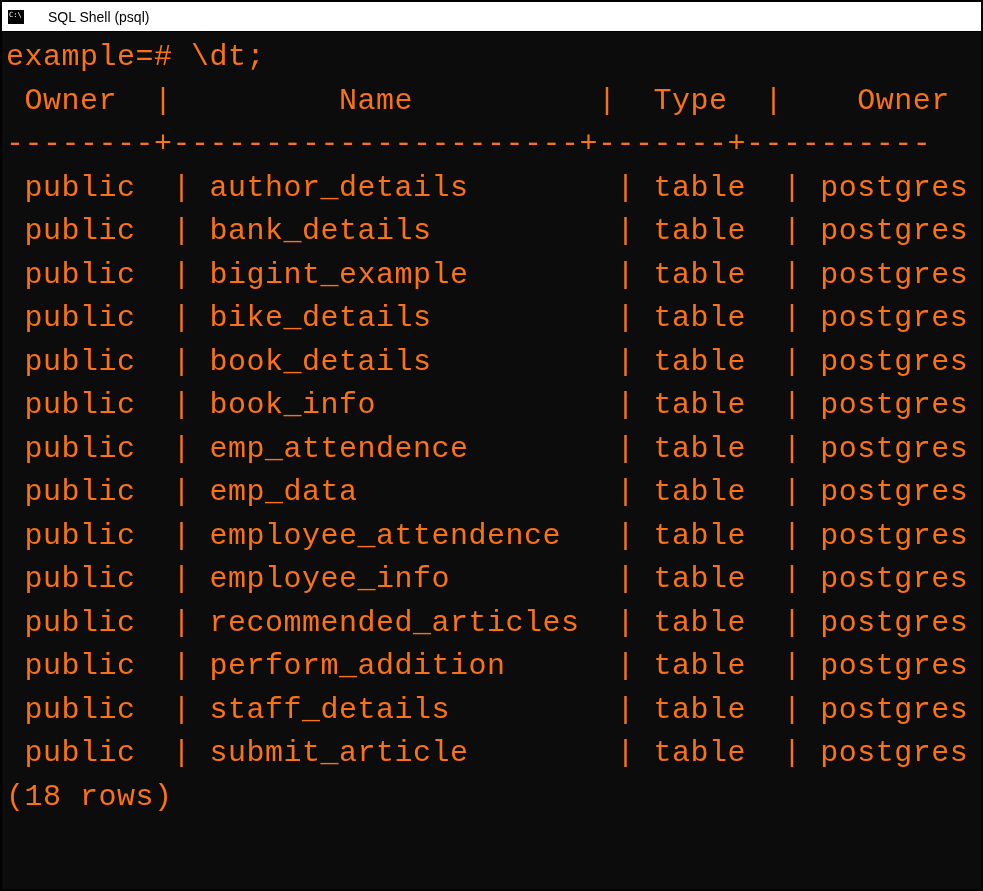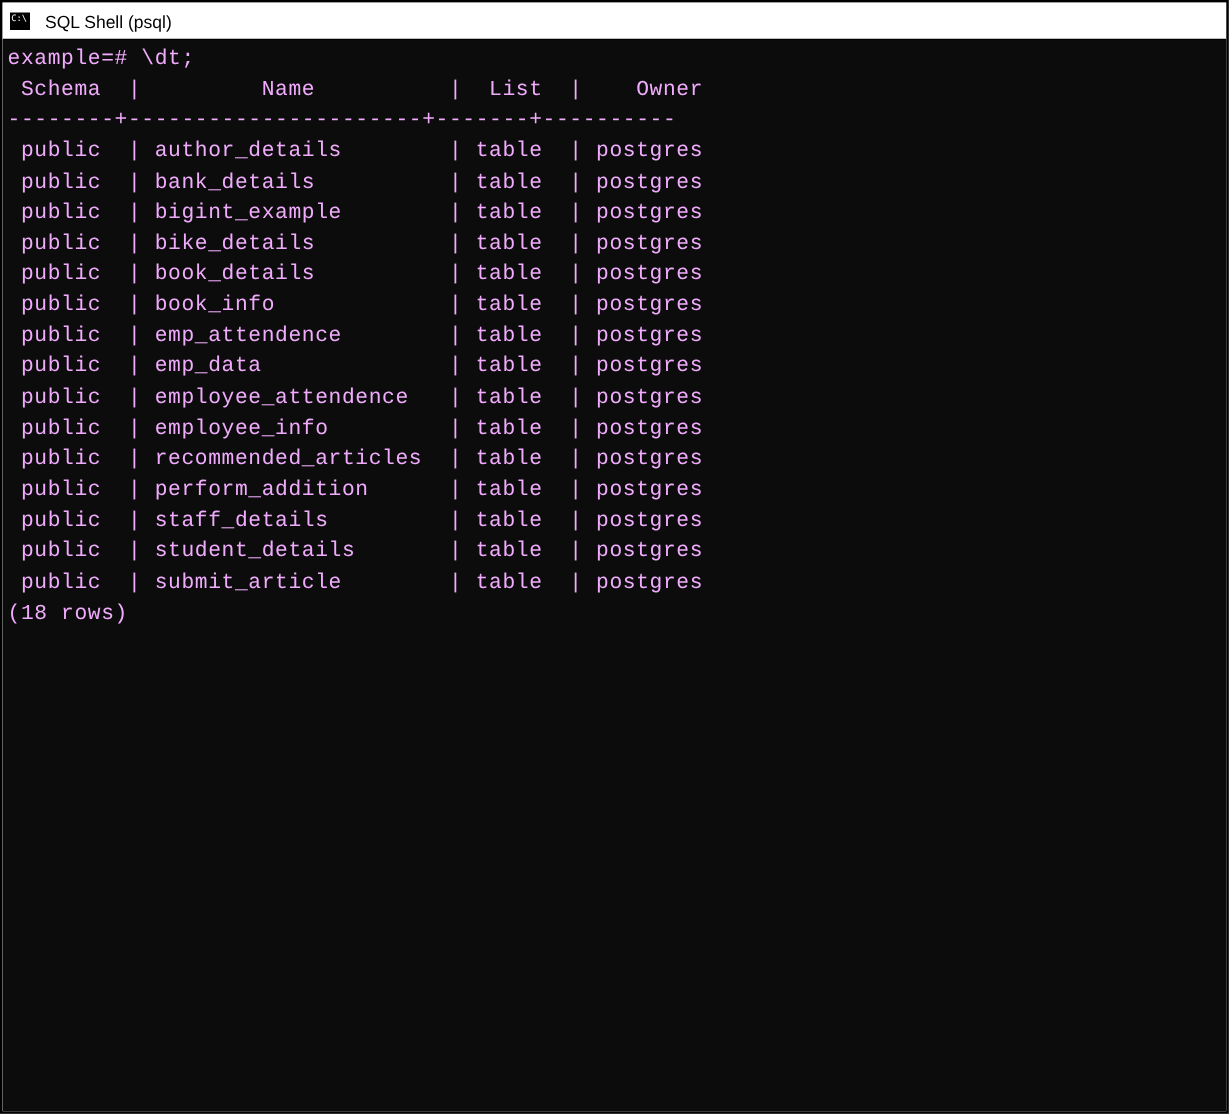--- a/index.html
+++ b/index.html
@@ -14,21 +14,21 @@
       height: 891px;
       border: 2px solid #000;
     }
     .titlebar {
       background: #fff;
       height: 30px;
       display: flex;
       align-items: center;
       padding: 0 6px;
       border-bottom: 1px solid #000;
-      gap: 12px;
+      gap: 24px;
     }
     .app-icon {
       width: 16px;
       height: 14px;
       background: #000;
       position: relative;
       display: inline-block;
     }
     .app-icon::before {
       content: "C:\\";
@@ -40,24 +40,24 @@
       font-family: monospace;
     }
     .title-text {
       font-size: 14px;
       color: #000;
       font-family: 'Segoe UI', sans-serif;
       font-weight: 400;
     }
     .terminal {
       background: #0c0c0c;
-      color: #f0abfc;
+      color: #f97316;
       height: calc(100% - 30px);
       padding: 4px 4px;
-      font-size: 17px;
+      font-size: 30px;
       line-height: 1.45;
       font-family: 'Consolas', 'Courier New', monospace;
       font-weight: 500;
       letter-spacing: 0.5px;
       overflow: hidden;
     }
     .prompt-line {
       white-space: pre;
     }
     .list-title {
@@ -79,33 +79,32 @@
 </head>
 <body>
 
 <div class="titlebar">
   <span class="app-icon"></span>
   <span class="title-text">SQL Shell (psql)</span>
 </div>
 
 <div class="terminal">
   <div class="prompt-line">example=# \dt;</div>
-  <div class="header-row" id="header-row"> Schema  |         Name          |  List  |    Owner  </div>
+  <div class="header-row" id="header-row"> Owner  |         Name          |  Type  |    Owner  </div>
   <div class="separator-row">--------+----------------------+-------+----------</div>
   <div id="rows-container">
       <div class="data-row"> public  | author_details        | table  | postgres </div>
       <div class="data-row"> public  | bank_details          | table  | postgres </div>
       <div class="data-row"> public  | bigint_example        | table  | postgres </div>
       <div class="data-row"> public  | bike_details          | table  | postgres </div>
       <div class="data-row"> public  | book_details          | table  | postgres </div>
       <div class="data-row"> public  | book_info             | table  | postgres </div>
       <div class="data-row"> public  | emp_attendence        | table  | postgres </div>
       <div class="data-row"> public  | emp_data              | table  | postgres </div>
       <div class="data-row"> public  | employee_attendence   | table  | postgres </div>
       <div class="data-row"> public  | employee_info         | table  | postgres </div>
       <div class="data-row"> public  | recommended_articles  | table  | postgres </div>
       <div class="data-row"> public  | perform_addition      | table  | postgres </div>
       <div class="data-row"> public  | staff_details         | table  | postgres </div>
-      <div class="data-row"> public  | student_details       | table  | postgres </div>
       <div class="data-row"> public  | submit_article        | table  | postgres </div>
     </div>
   <div class="footer-row">(18 rows)</div>
 </div>
 
 </body></html>

